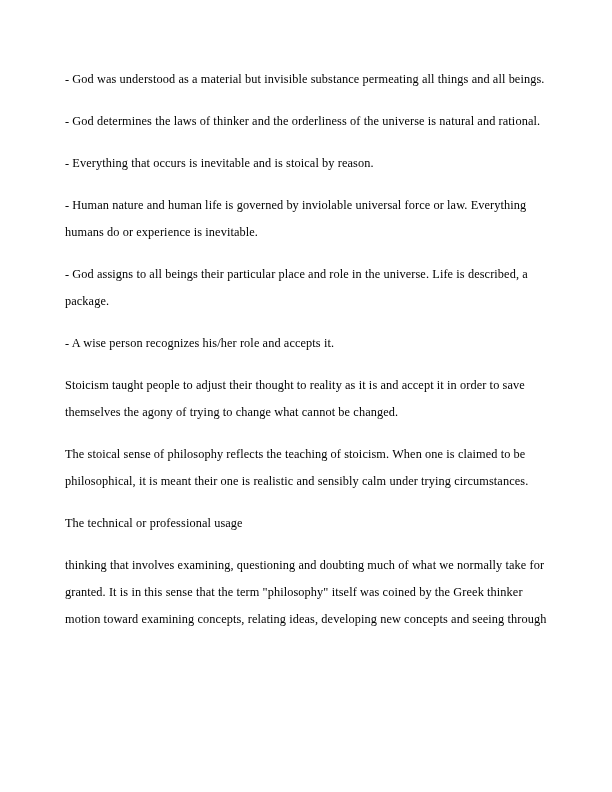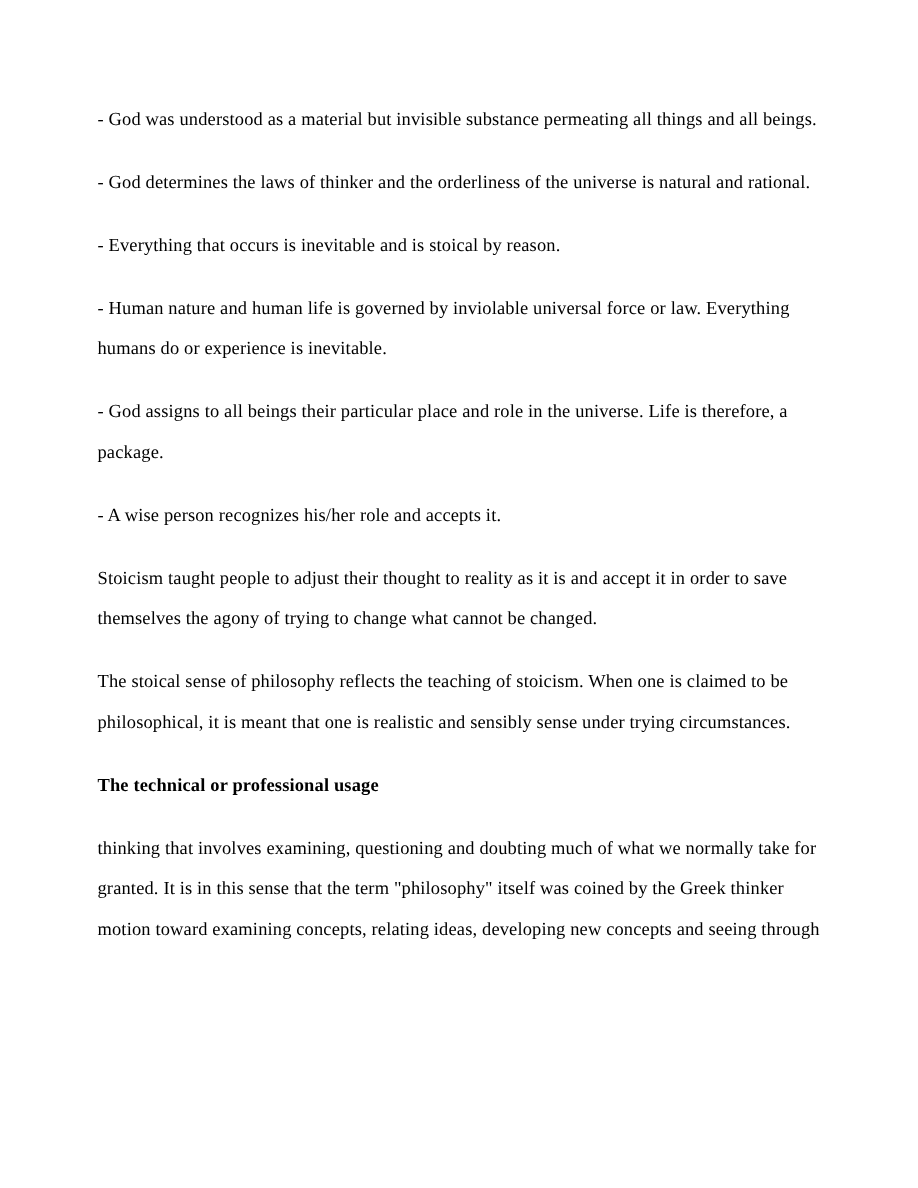--- a/index.html
+++ b/index.html
@@ -24,21 +24,21 @@
   .para {
     margin: 0 0 15px 0;
   }
   .line {
     display: block;
     line-height: 27px;
     white-space: nowrap;
     letter-spacing: 0.1px;
   }
   .heading .line {
-    font-weight: bold;
+    font-weight: normal;
   }
 </style>
 </head>
 <body>
 
 <div class="page">
   <div class="content">
 
     <div class="para bullet">
       <span class="line">- God was understood as a material but invisible substance permeating all things and all beings.</span>
@@ -51,36 +51,36 @@
     <div class="para bullet">
       <span class="line">- Everything that occurs is inevitable and is stoical by reason.</span>
     </div>
 
     <div class="para bullet">
       <span class="line">- Human nature and human life is governed by inviolable universal force or law. Everything</span>
       <span class="line">humans do or experience is inevitable.</span>
     </div>
 
     <div class="para bullet">
-      <span class="line">- God assigns to all beings their particular place and role in the universe. Life is therefore, a</span>
+      <span class="line">- God assigns to all beings their particular place and role in the universe. Life is described, a</span>
       <span class="line">package.</span>
     </div>
 
     <div class="para bullet">
       <span class="line">- A wise person recognizes his/her role and accepts it.</span>
     </div>
 
     <div class="para body">
       <span class="line">Stoicism taught people to adjust their thought to reality as it is and accept it in order to save</span>
       <span class="line">themselves the agony of trying to change what cannot be changed.</span>
     </div>
 
     <div class="para body">
       <span class="line">The stoical sense of philosophy reflects the teaching of stoicism. When one is claimed to be</span>
-      <span class="line">philosophical, it is meant that one is realistic and sensibly sense under trying circumstances.</span>
+      <span class="line">philosophical, it is meant their one is realistic and sensibly calm under trying circumstances.</span>
     </div>
 
     <div class="para heading">
       <span class="line">The technical or professional usage</span>
     </div>
 
     <div class="para body">
       <span class="line">thinking that involves examining, questioning and doubting much of what we normally take for</span>
       <span class="line">granted. It is in this sense that the term "philosophy" itself was coined by the Greek thinker</span>
       <span class="line">motion toward examining concepts, relating ideas, developing new concepts and seeing through</span>

